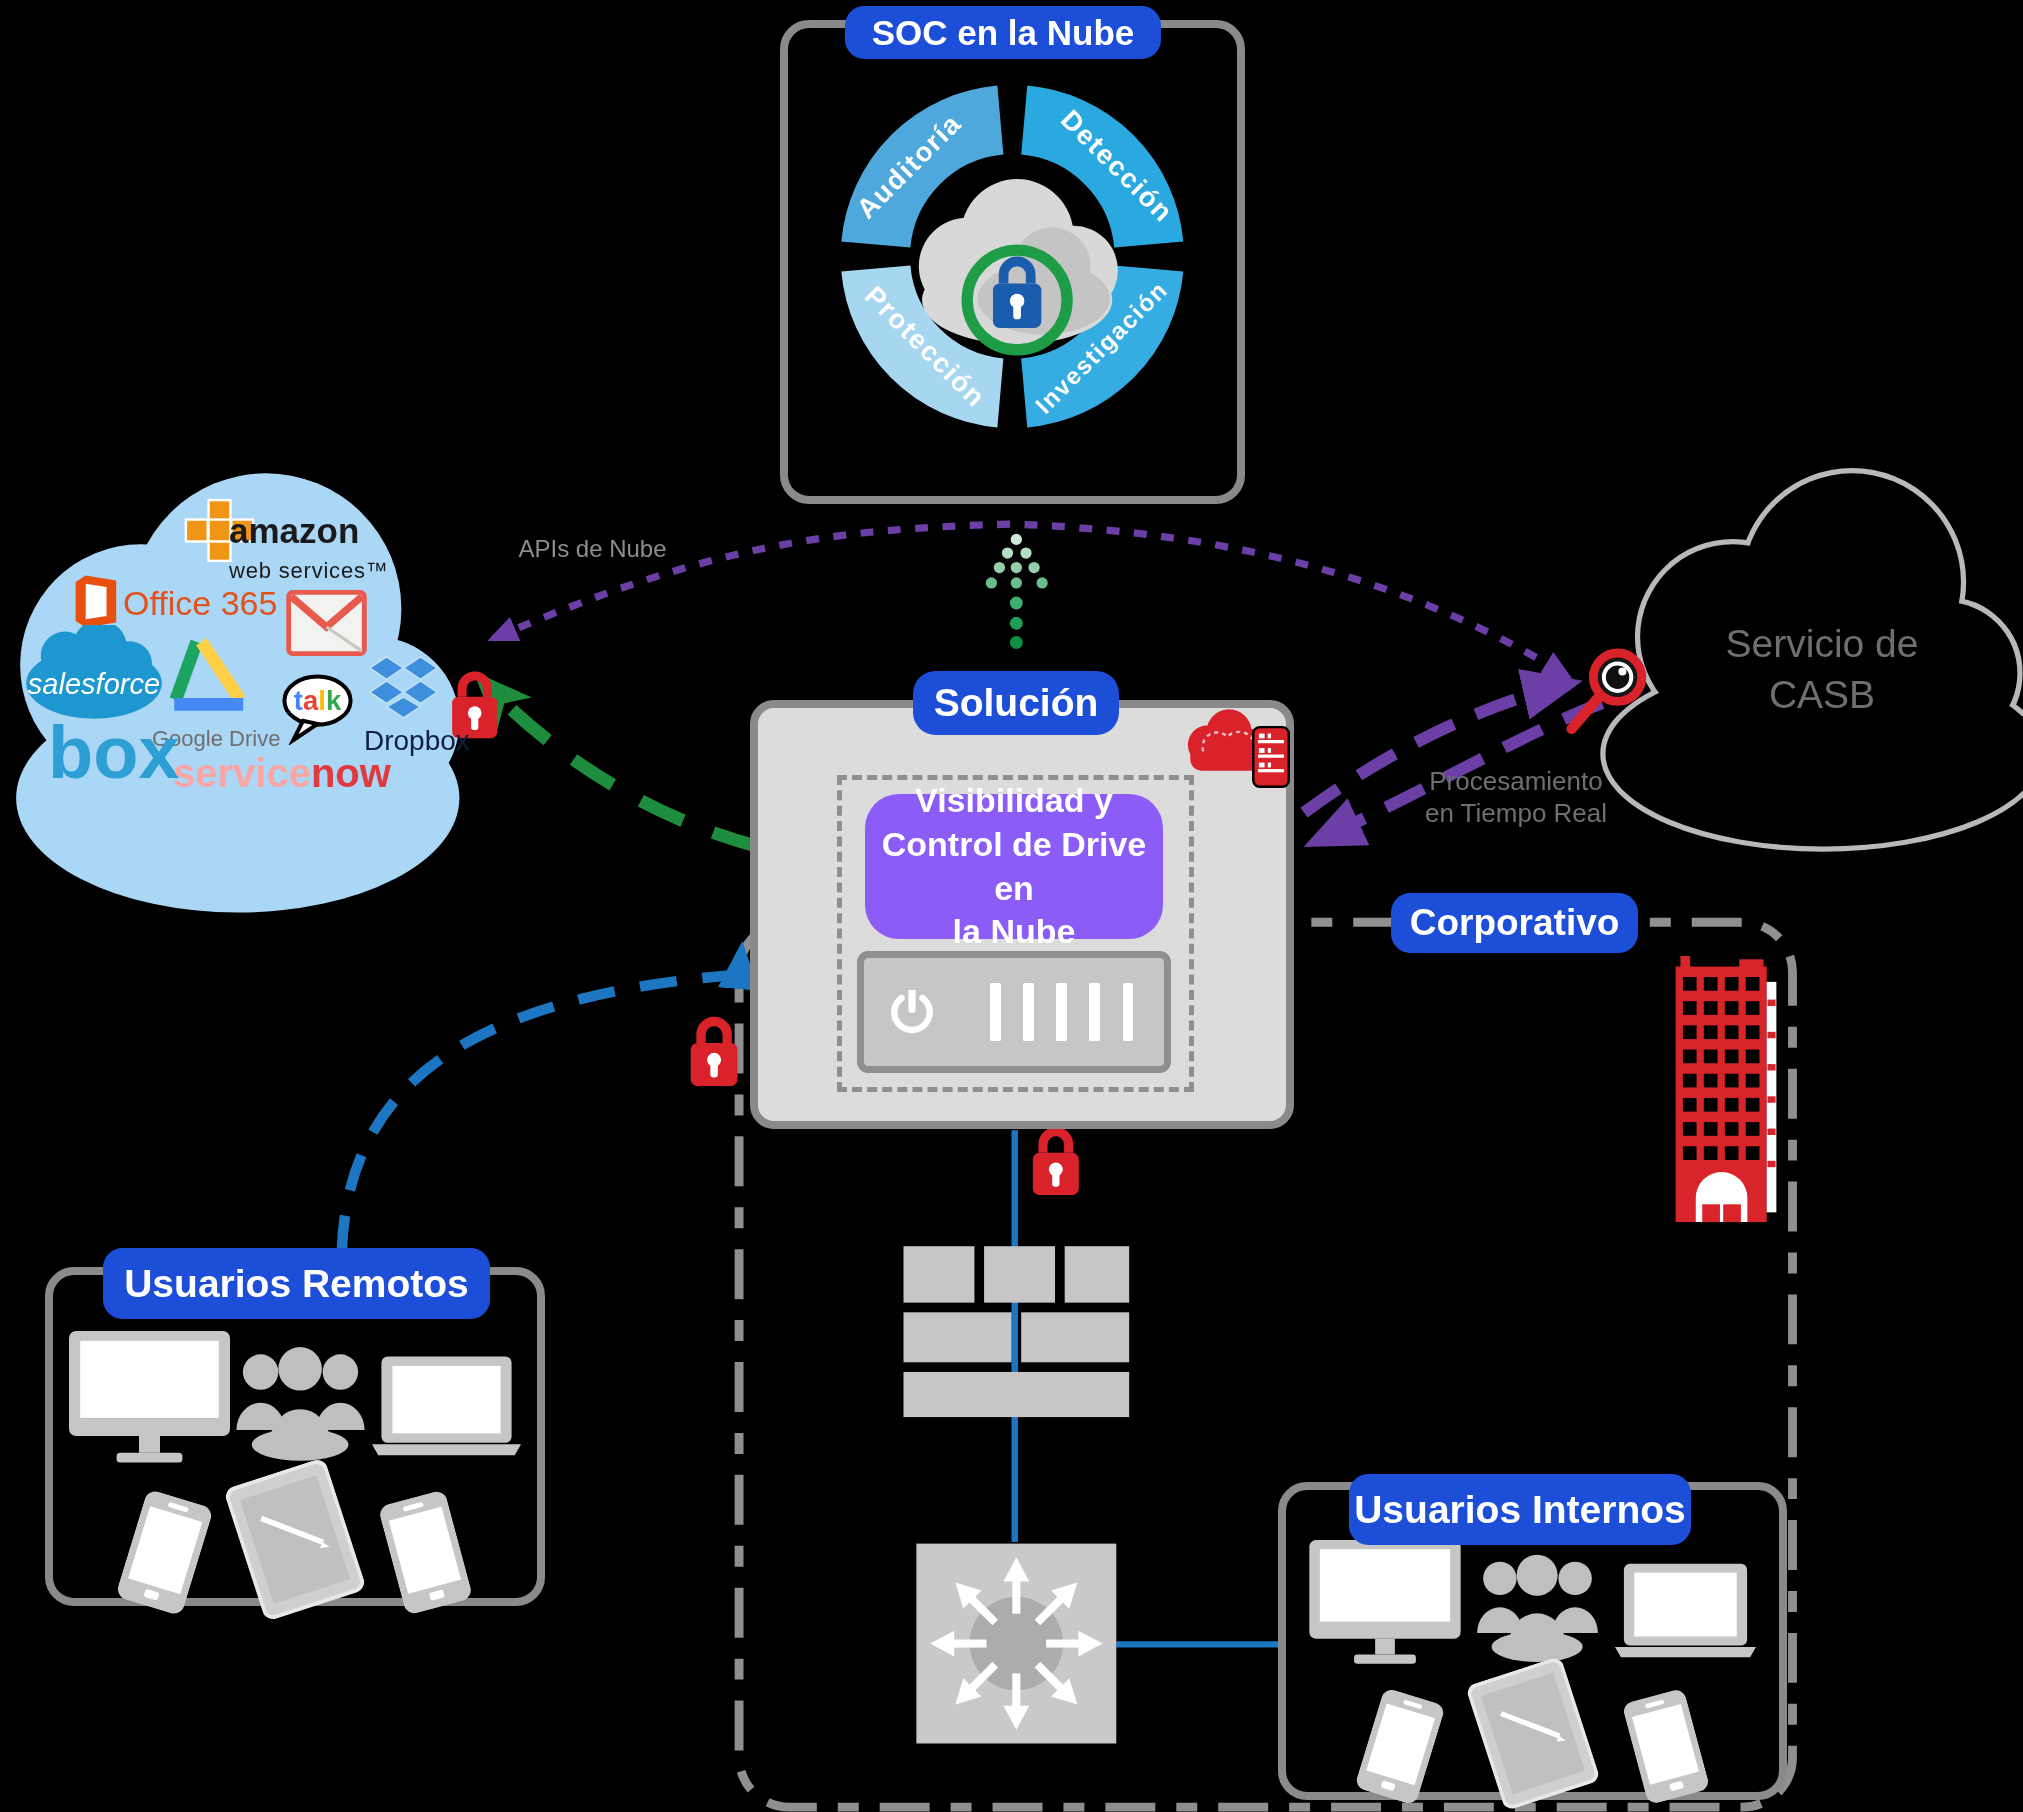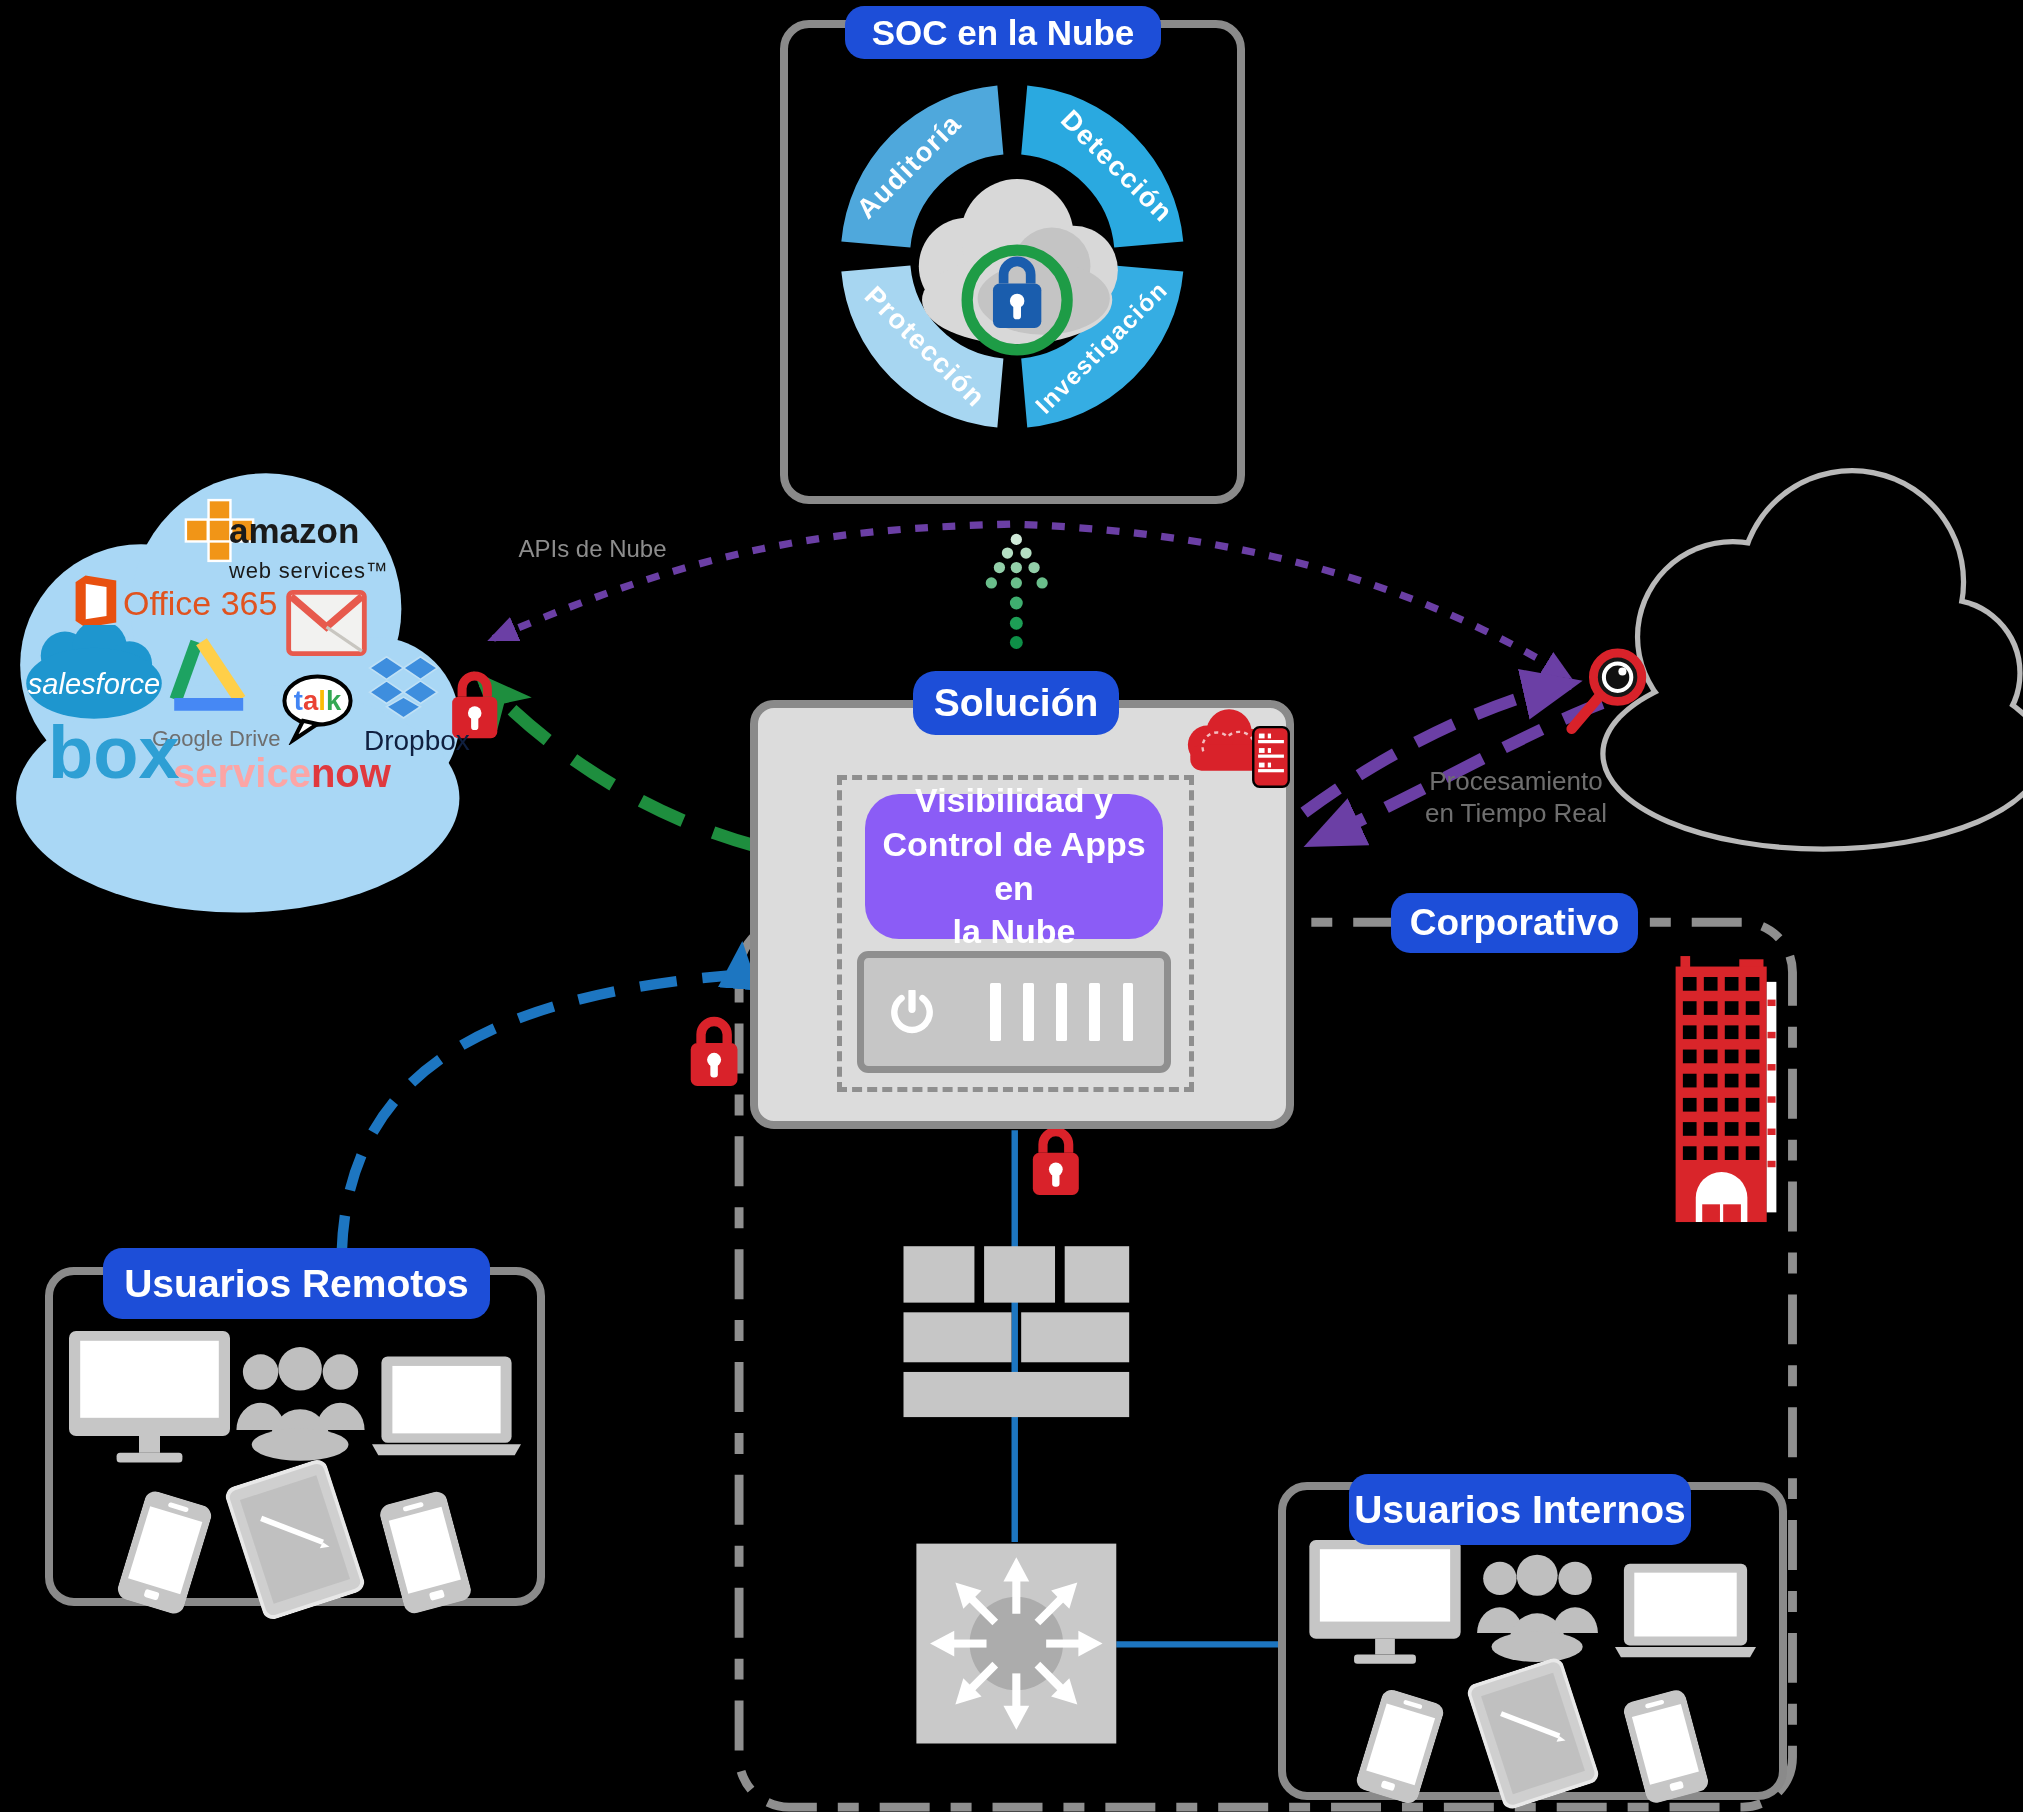--- a/index.html
+++ b/index.html
@@ -332,33 +332,36 @@
   </div>
 
   <div class="logo-label" style="left:48px;top:716px;color:#2E9FD4;font-weight:bold;font-size:74px;line-height:1;">
     <span>box</span>
   </div>
 
   <div class="logo-label" style="left:173px;top:751px;font-weight:bold;font-size:40px;">
     <span style="color:#fca5a5;text-align:right;">service</span><span style="color:#E0393E;">now</span>
   </div>
 
+  <div class="abs darkfaint" style="left:1701px;top:619px;width:242px;text-align:center;font-size:39px;line-height:1.3;z-index:7;">
+    <span>Servicio de</span><br><span>CASB</span>
+  </div>
 
   <div class="abs darkfaint" style="left:1403px;top:766px;width:226px;text-align:center;font-size:26px;line-height:1.22;z-index:7;">
     <span>Procesamiento</span><br><span>en Tiempo Real</span>
   </div>
 
   <div class="panel fill" style="left:750px;top:700px;width:528px;height:413px;border-radius:24px;"></div>
   <div class="tab" style="left:913px;top:671px;width:206px;height:64px;font-size:39px;border-radius:22.6px;">
     <span>Solución</span>
   </div>
   <div class="dashedrect" style="left:837px;top:775px;width:347px;height:307px;"></div>
   <div class="greenbox" style="left:865px;top:794px;width:298px;height:145px;font-size:34px;">
     <span>Visibilidad y</span>
-      <span>Control de Apps en</span>
+      <span>Control de Drive en</span>
       <span>la Nube</span>
   </div>
   <div class="appliance" style="left:857px;top:951px;width:300px;height:108px;">
     <svg style="margin-left:27px;" width="42" height="45" viewBox="0 0 52 56">
       <path d="M 13,10 a 22,22 0 1 0 26,0" fill="none" stroke="#fff" stroke-width="8" stroke-linecap="round"></path>
       <line x1="26" y1="2" x2="26" y2="24" stroke="#fff" stroke-width="9" stroke-linecap="round"></line>
     </svg>
     <div class="bars">
         <i></i>
         <i></i>

